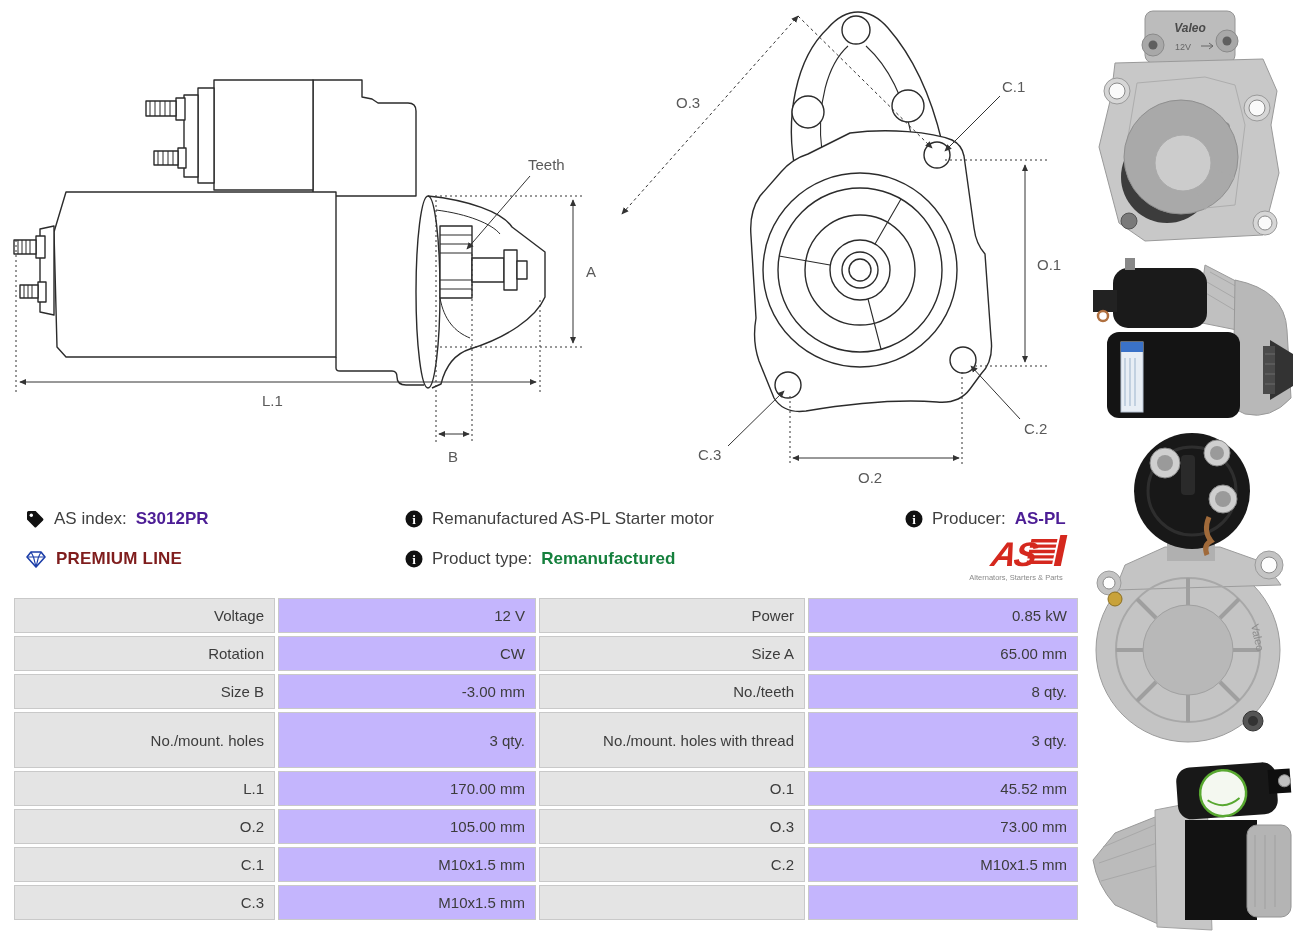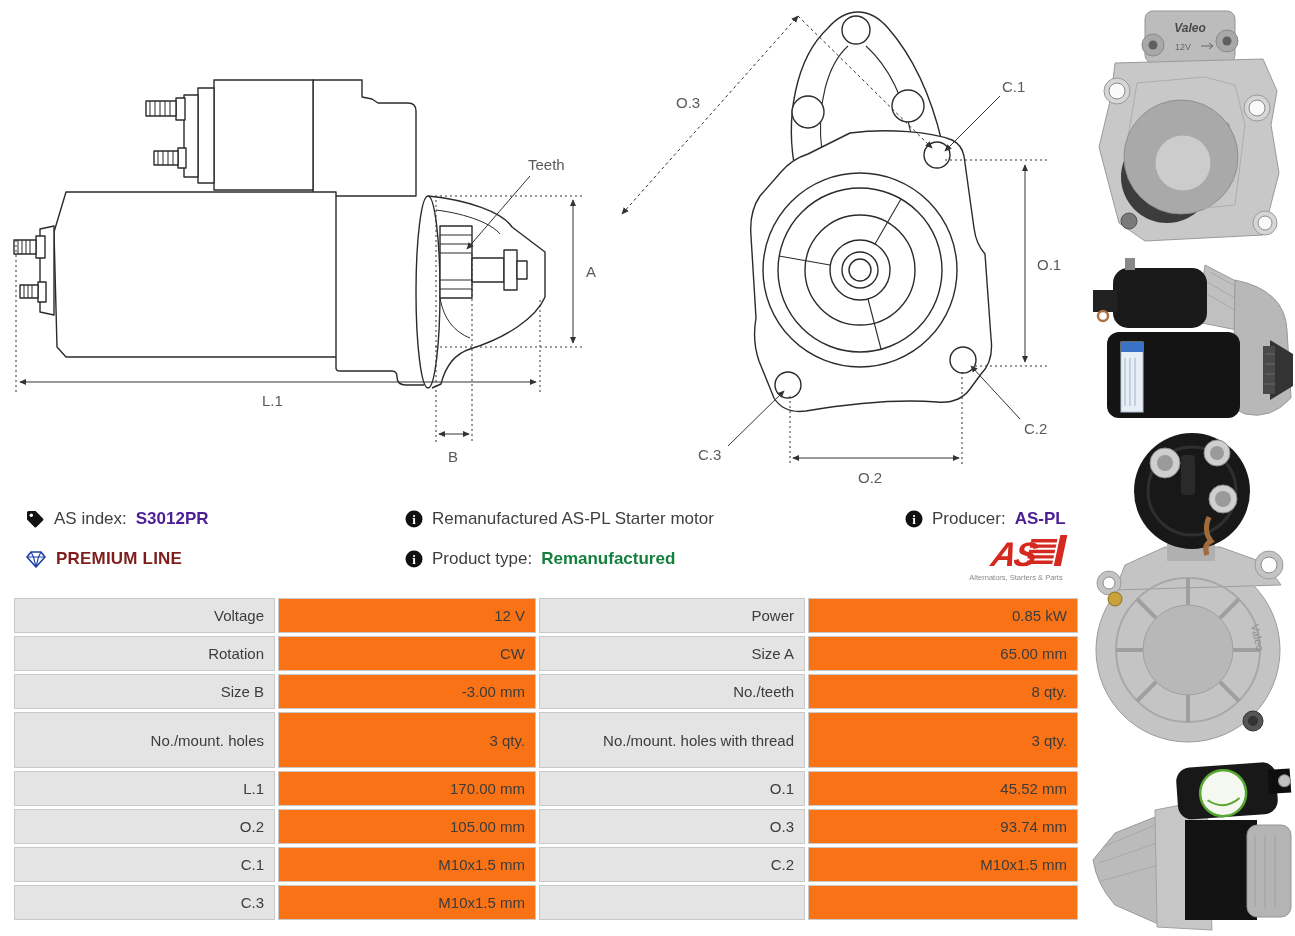--- a/index.html
+++ b/index.html
@@ -9,21 +9,21 @@
   .abs{position:absolute;}
   
   .info{position:absolute;display:flex;align-items:center;gap:9px;font-size:17px;color:#3f3f3f;white-space:nowrap;}
   .info b{color:#4c1d95;}
   .premium{color:#7f1d1d;font-weight:bold;letter-spacing:.2px;}
   .green{color:#15803d;font-weight:bold;}
   
   #spec{position:absolute;left:14px;top:598px;width:995px;}
   .trow{display:grid;grid-template-columns:261px 258px 266px 270px;gap:3px;margin-bottom:3px;}
   .cell{display:flex;align-items:center;justify-content:flex-end;text-align:right;
-        padding:2px 10px;border:1px solid #c9c9c9;font-size:15px;background:#f97316;min-height:35px;box-sizing:border-box;}
+        padding:2px 10px;border:1px solid #c9c9c9;font-size:15px;background:#c4b5fd;min-height:35px;box-sizing:border-box;}
   .lbl{background:#e4e4e4;}
   .tall .cell{min-height:56px;}
   .logo-box{position:absolute;left:961px;top:532px;}
 </style>
 </head>
 <body>
 
 <div id="page">
 
   <svg class="abs" style="left:0;top:0" width="620" height="470" viewBox="0 0 620 470">
@@ -299,21 +299,21 @@
     <div class="trow">
       <div class="cell lbl">L.1</div>
       <div class="cell">170.00 mm</div>
       <div class="cell lbl">O.1</div>
       <div class="cell">45.52 mm</div>
     </div>
     <div class="trow">
       <div class="cell lbl">O.2</div>
       <div class="cell">105.00 mm</div>
       <div class="cell lbl">O.3</div>
-      <div class="cell">93.74 mm</div>
+      <div class="cell">73.00 mm</div>
     </div>
     <div class="trow">
       <div class="cell lbl">C.1</div>
       <div class="cell">M10x1.5 mm</div>
       <div class="cell lbl">C.2</div>
       <div class="cell">M10x1.5 mm</div>
     </div>
     <div class="trow">
       <div class="cell lbl">C.3</div>
       <div class="cell">M10x1.5 mm</div>

